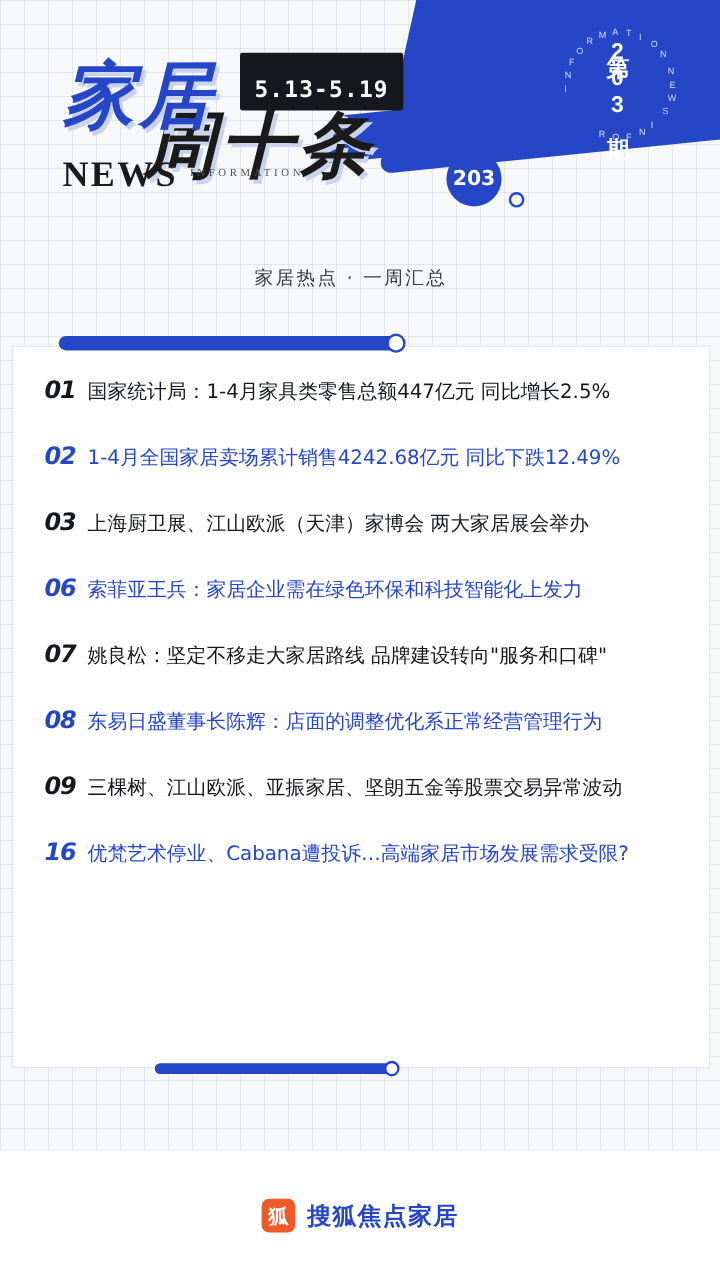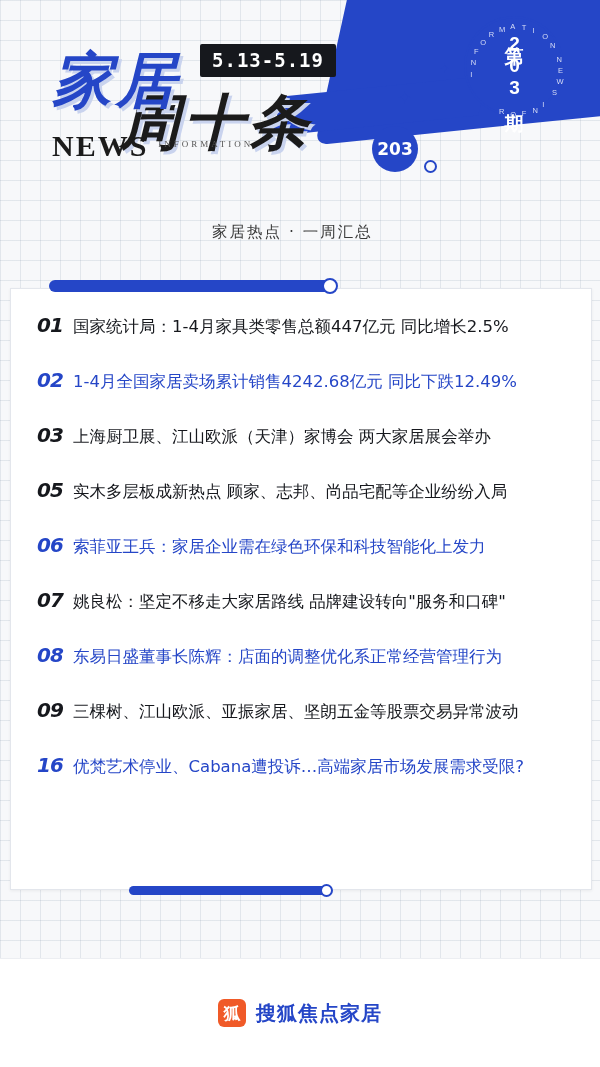--- a/index.html
+++ b/index.html
@@ -149,21 +149,21 @@
   .date-chip {
     position: absolute;
     left: 200px;
     top: 44px;
     background: #16181d;
     color: #ffffff;
     font-family: "DejaVu Sans Mono", monospace;
     font-size: 19px;
     font-weight: bold;
     letter-spacing: 1px;
-    padding: 5px 12px 6px;
+    padding: 20px 12px 6px;
     z-index: 6;
     border-radius: 2px;
   }
   .issue-badge {
     position: absolute;
     left: 372px;
     top: 126px;
     width: 46px;
     height: 46px;
     border-radius: 50%;
@@ -397,24 +397,20 @@
         <div class="num blue">02</div>
         <div class="txt blue">1-4月全国家居卖场累计销售4242.68亿元 同比下跌12.49%</div>
       </div>
 
       <div class="row">
         <div class="num dark">03</div>
         <div class="txt dark">上海厨卫展、江山欧派（天津）家博会 两大家居展会举办</div>
       </div>
 
 
-      <div class="row">
-        <div class="num dark">05</div>
-        <div class="txt dark">实木多层板成新热点 顾家、志邦、尚品宅配等企业纷纷入局</div>
-      </div>
 
       <div class="row">
         <div class="num blue">06</div>
         <div class="txt blue">索菲亚王兵：家居企业需在绿色环保和科技智能化上发力</div>
       </div>
 
       <div class="row">
         <div class="num dark">07</div>
         <div class="txt dark">姚良松：坚定不移走大家居路线 品牌建设转向"服务和口碑"</div>
       </div>

